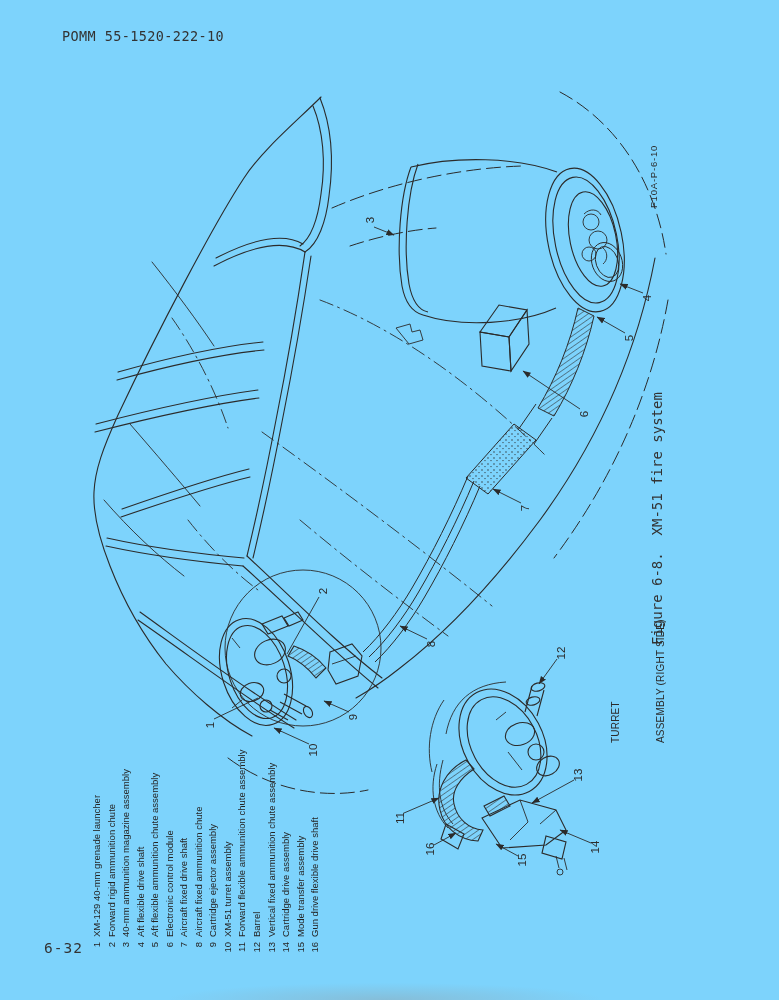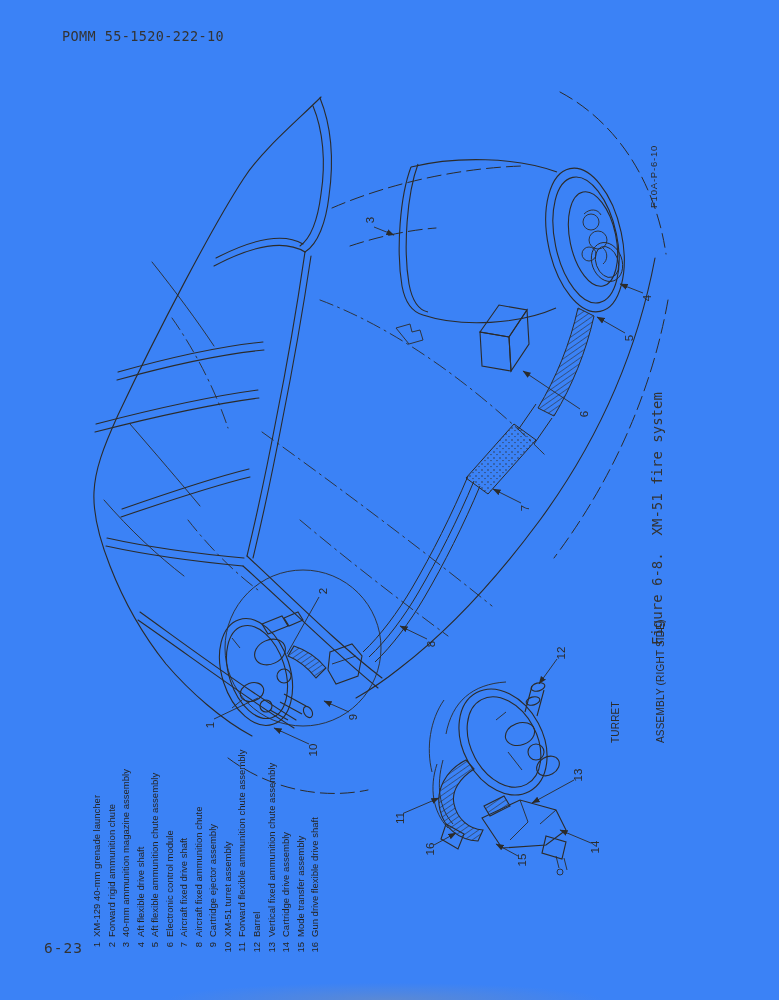--- a/index.html
+++ b/index.html
@@ -1,18 +1,18 @@
 <!DOCTYPE html>
 <html><head>
 <meta charset="utf-8">
 <style>
   html,body{margin:0;padding:0;}
   body{width:779px;height:1000px;overflow:hidden;
        font-family:"Liberation Sans",sans-serif;}
-  #page{position:relative;width:779px;height:1000px;background:#3b82f6;color:#2b2b2b;}
+  #page{position:relative;width:779px;height:1000px;background:#7dd3fc;color:#2b2b2b;}
   .typewriter{font-family:"DejaVu Sans Mono","Liberation Mono",monospace;color:#333;}
   .rot{position:absolute;transform:rotate(-90deg);transform-origin:0 0;}
   #doc-header{position:absolute;left:62px;top:28px;font-size:13.5px;letter-spacing:.4px;white-space:pre;}
   #page-number{position:absolute;left:44px;top:940px;font-size:14.5px;letter-spacing:1px;}
   #figure-caption{left:649px;top:645px;width:266px;height:20px;font-size:14px;white-space:pre;}
   #figure-code{left:648px;top:208px;width:86px;height:12px;font-size:9.5px;letter-spacing:.8px;color:#2b2b2b;}
   #detail-label{left:578px;top:743px;width:124px;height:31px;font-size:10px;line-height:15px;
                 letter-spacing:.2px;color:#2b2b2b;white-space:pre;}
   #parts-list{left:90px;top:956px;width:224px;height:233px;font-size:9.5px;line-height:14.55px;color:#242424;}
   .pl-row{display:flex;white-space:nowrap;}
@@ -284,16 +284,16 @@
     <div class="pl-row">
         <span class="pl-num">15</span>
         <span>Mode transfer assembly</span>
       </div>
     <div class="pl-row">
         <span class="pl-num">16</span>
         <span>Gun drive flexible drive shaft</span>
       </div>
   </div>
 
-  <div id="page-number" class="typewriter">6-23</div>
+  <div id="page-number" class="typewriter">6-32</div>
 
   <div id="smudge"></div>
 </div>
 
 </body></html>

